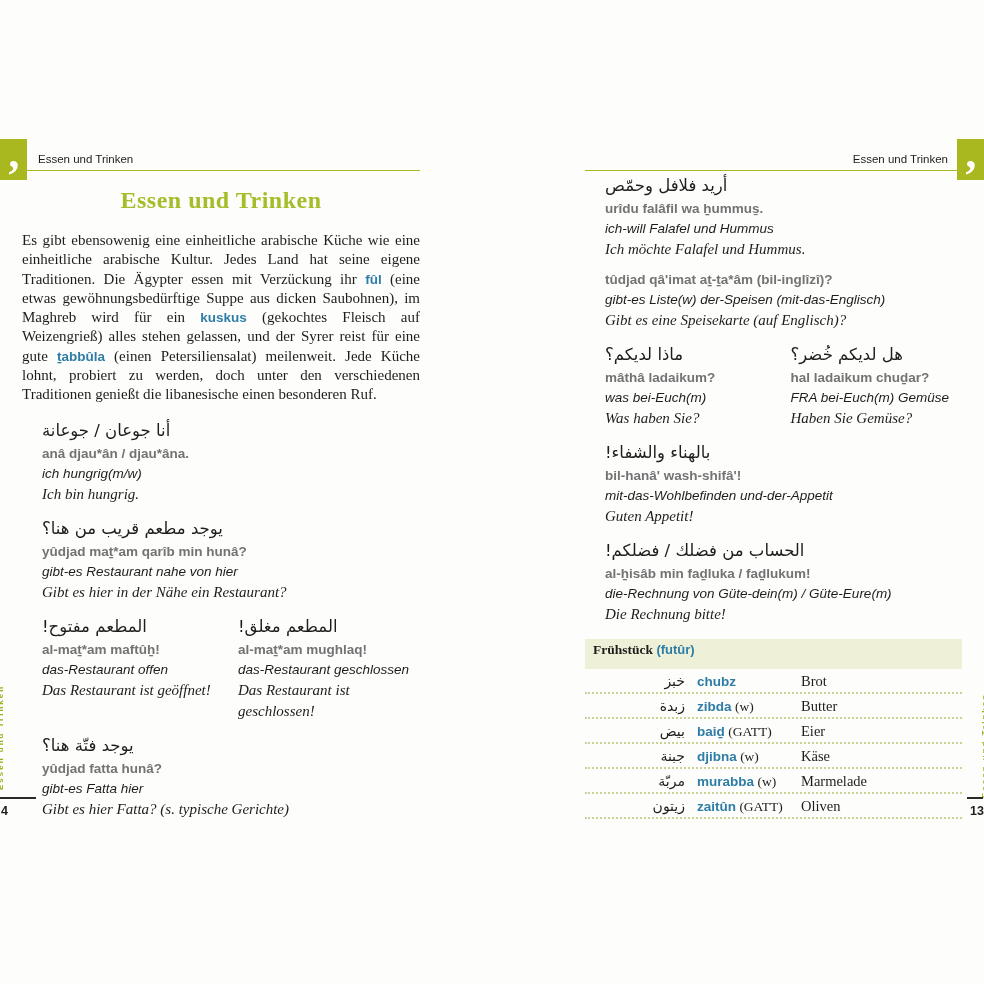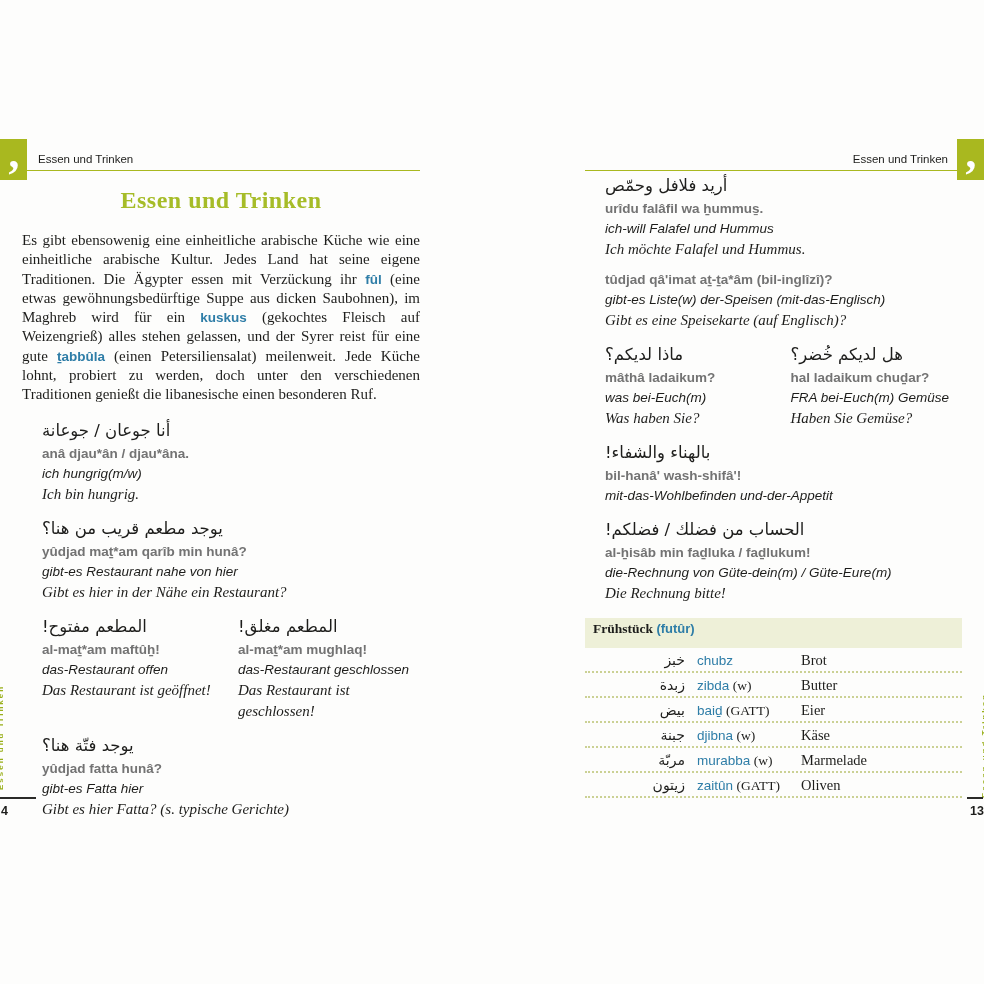--- a/index.html
+++ b/index.html
@@ -76,21 +76,21 @@
   .trow {
     display:grid; grid-template-columns:112px 104px 1fr; align-items:baseline;
     border-bottom:2px dotted #cbd194; padding:3px 0 2px;
   }
   .tar {
     font-family:"DejaVu Sans", sans-serif; font-size:14px;
     direction:rtl; text-align:right; padding-right:12px;
   }
   .ttr b {
     color:#2e7da7; font-family:"Liberation Sans", sans-serif;
-    font-weight:normal; font-size:13.5px;
+    font-weight:bold; font-size:13.5px;
   }
   .ttr .suf { font-size:13.5px; color:#1d1d1b; }
   .tde { font-size:14.5px; }
 
   .side-label {
     position:absolute; writing-mode:vertical-rl; transform:rotate(180deg);
     font-family:"Liberation Sans", sans-serif; font-weight:bold; font-size:8px;
     letter-spacing:2px; color:#9ab01c; overflow:hidden; white-space:nowrap;
   }
   #sideL { left:-4px;  top:595px; height:195px; }
@@ -184,20 +184,21 @@
           <div class="ar">هل لديكم خُضر؟</div>
           <div class="tr">hal ladaikum chuḏar?</div>
           <div class="gl">FRA bei-Euch(m) Gemüse</div>
           <div class="de">Haben Sie Gemüse?</div>
         </div>
       </div>
       <div class="phrase">
         <div class="ar">بالهناء والشفاء!</div>
         <div class="tr">bil-hanâ' wash-shifâ'!</div>
         <div class="gl">mit-das-Wohlbefinden und-der-Appetit</div>
+        <div class="de">Guten Appetit!</div>
       </div>
       <div class="phrase">
         <div class="ar">الحساب من فضلك / فضلكم!</div>
         <div class="tr">al-ẖisâb min faḏluka / faḏlukum!</div>
         <div class="gl">die-Rechnung von Güte-dein(m) / Güte-Eure(m)</div>
         <div class="de">Die Rechnung bitte!</div>
       </div>
     </div>
   <div class="vocab">
     <div class="vhead">

